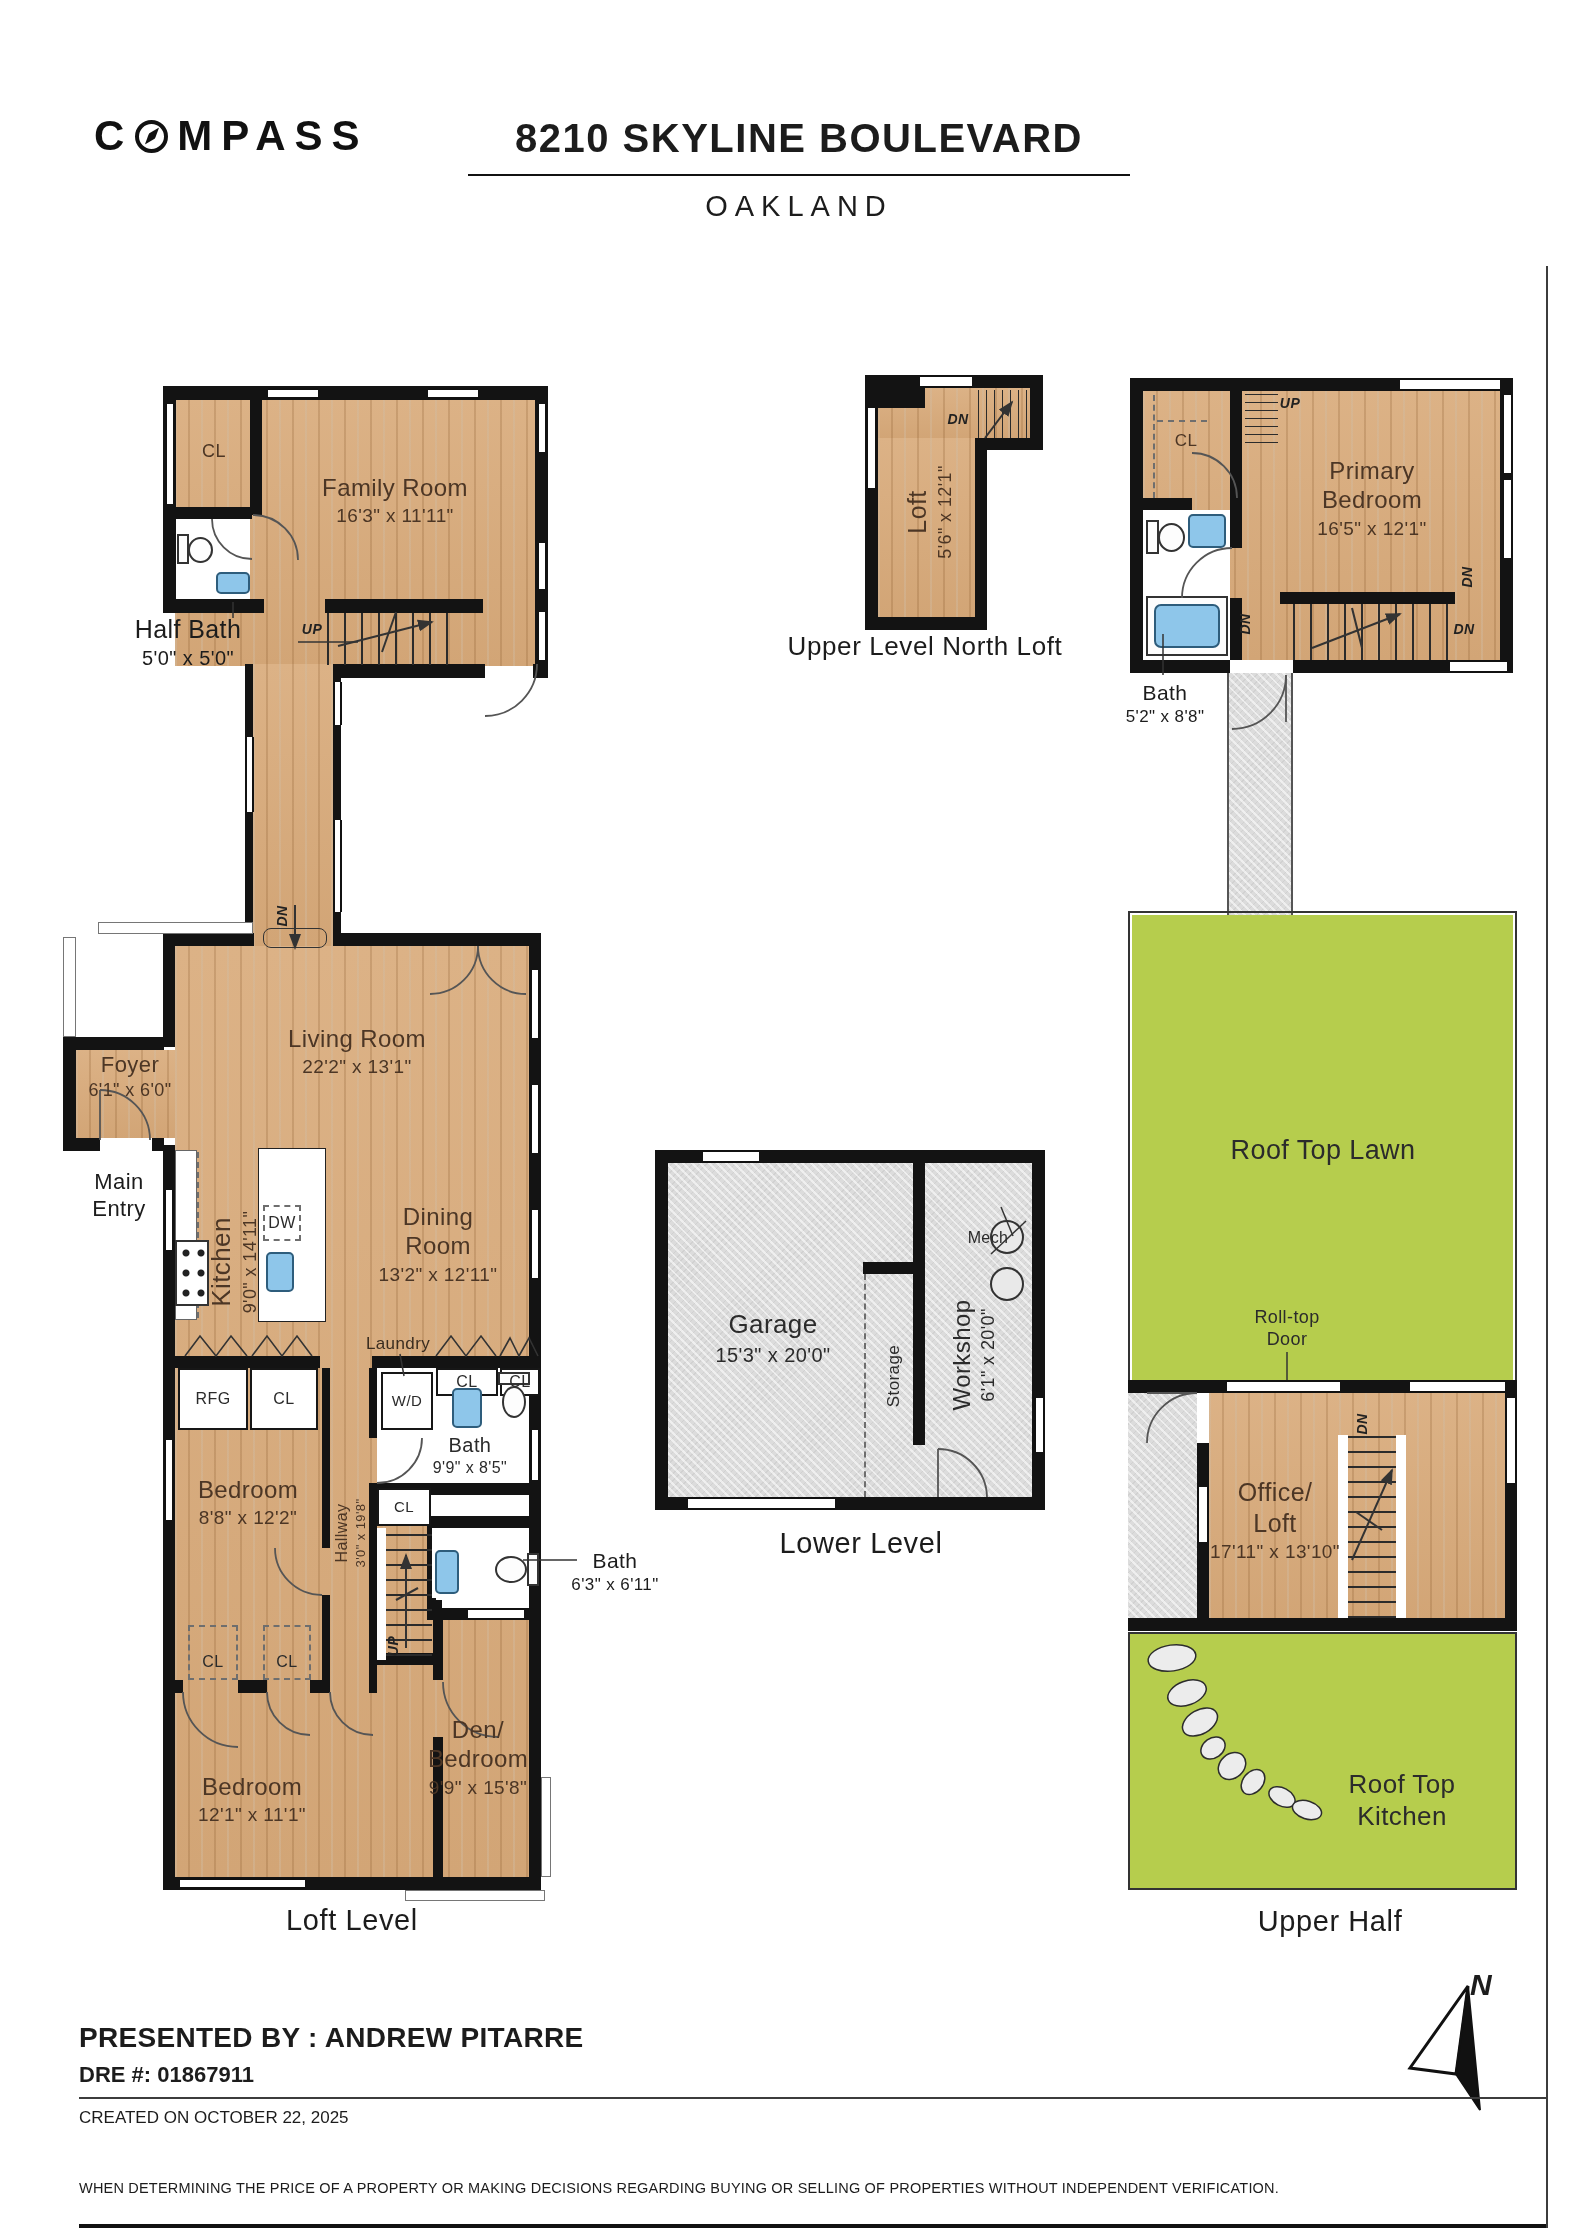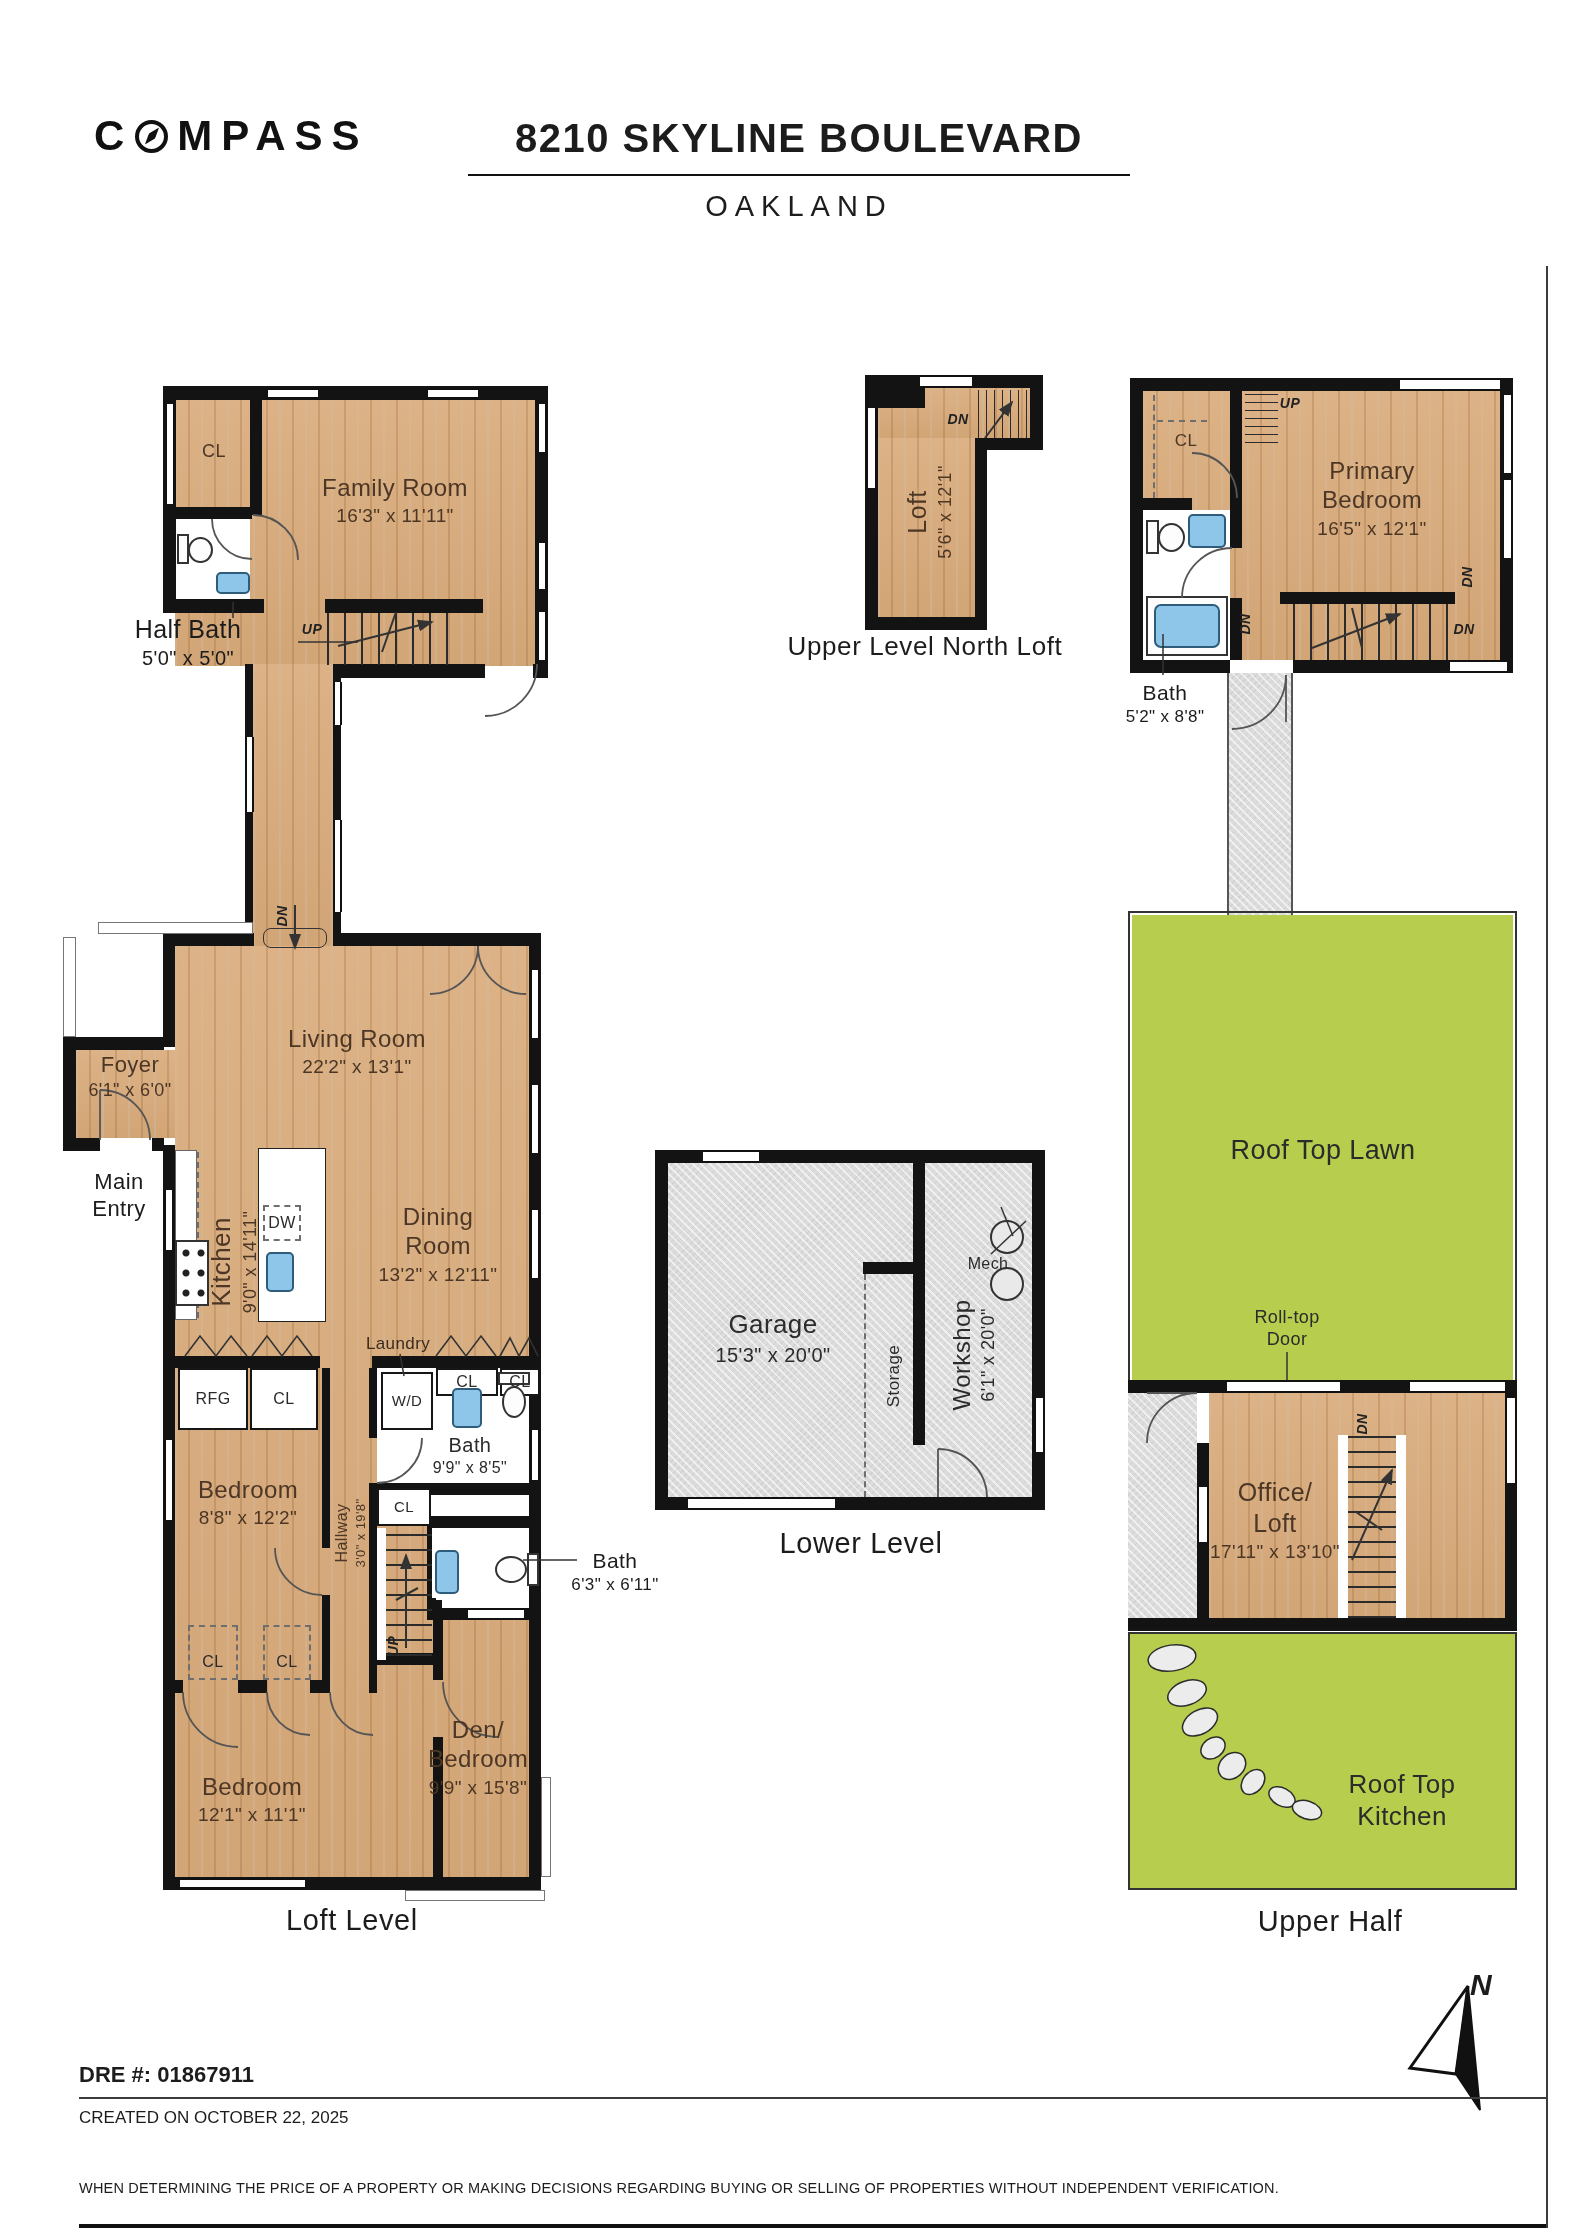--- a/index.html
+++ b/index.html
@@ -422,21 +422,21 @@
 
   <div class="lbl dk" style="left:773px;top:1338px;font-size:26px">
     <div>Garage</div>
       <div style="font-size:20px;margin-top:2px">15'3" x 20'0"</div>
   </div>
   <div class="lbl dk rot" style="left:894px;top:1376px;font-size:17px">Storage</div>
   <div class="lbl dk rot" style="left:974px;top:1355px;font-size:24px">
     <div>Workshop</div>
       <div style="font-size:18px;margin-top:2px">6'1" x 20'0"</div>
   </div>
-  <div class="lbl dk" style="left:988px;top:1264px;font-size:16px">Mech</div>
+  <div class="lbl dk" style="left:988px;top:1238px;font-size:16px">Mech</div>
 
   <div class="lbl dk" style="left:1323px;top:1150px;font-size:27px">Roof Top Lawn</div>
   <div class="lbl dk" style="left:1287px;top:1329px;font-size:18px">
     <div>Roll-top</div>
       <div>Door</div>
   </div>
   <div class="lbl" style="left:1275px;top:1520px;font-size:25px">
     <div>Office/</div>
       <div>Loft</div>
       <div style="font-size:19px;margin-top:2px">17'11" x 13'10"</div>
@@ -452,19 +452,20 @@
   <div class="cap" style="left:861px;top:1543px">Lower Level</div>
   <div class="cap" style="left:1330px;top:1921px">Upper Half</div>
 
   <div class="abs blk" style="left:1470px;top:1968px;font-size:30px;font-style:italic;font-weight:600">N</div>
   <svg class="abs" style="left:1404px;top:1980px" width="100" height="140" viewBox="0 0 100 140">
     <polygon points="64,6 6,88 52,94" fill="#ffffff" stroke="#111" stroke-width="3"></polygon>
     <polygon points="64,6 52,94 76,130" fill="#111" stroke="#111" stroke-width="2"></polygon>
   </svg>
 
   <div class="abs" style="left:1546px;top:266px;width:2px;height:1962px;background:#3c3c3c"></div>
+  <div class="abs blk" style="left:79px;top:2022px;font-size:28px;font-weight:700;letter-spacing:.3px">PRESENTED BY : ANDREW PITARRE</div>
   <div class="abs blk" style="left:79px;top:2062px;font-size:22px;font-weight:700">DRE #: 01867911</div>
   <div class="abs" style="left:79px;top:2097px;width:1467px;height:2px;background:#3c3c3c"></div>
   <div class="abs blk" style="left:79px;top:2108px;font-size:17px">CREATED ON OCTOBER 22, 2025</div>
   <div class="abs blk" style="left:79px;top:2180px;font-size:14.5px;letter-spacing:.2px">WHEN DETERMINING THE PRICE OF A PROPERTY OR MAKING DECISIONS REGARDING BUYING OR SELLING OF PROPERTIES WITHOUT INDEPENDENT VERIFICATION.</div>
   <div class="abs" style="left:79px;top:2224px;width:1467px;height:4px;background:#111"></div>
 
 </div>
 
 </body></html>

